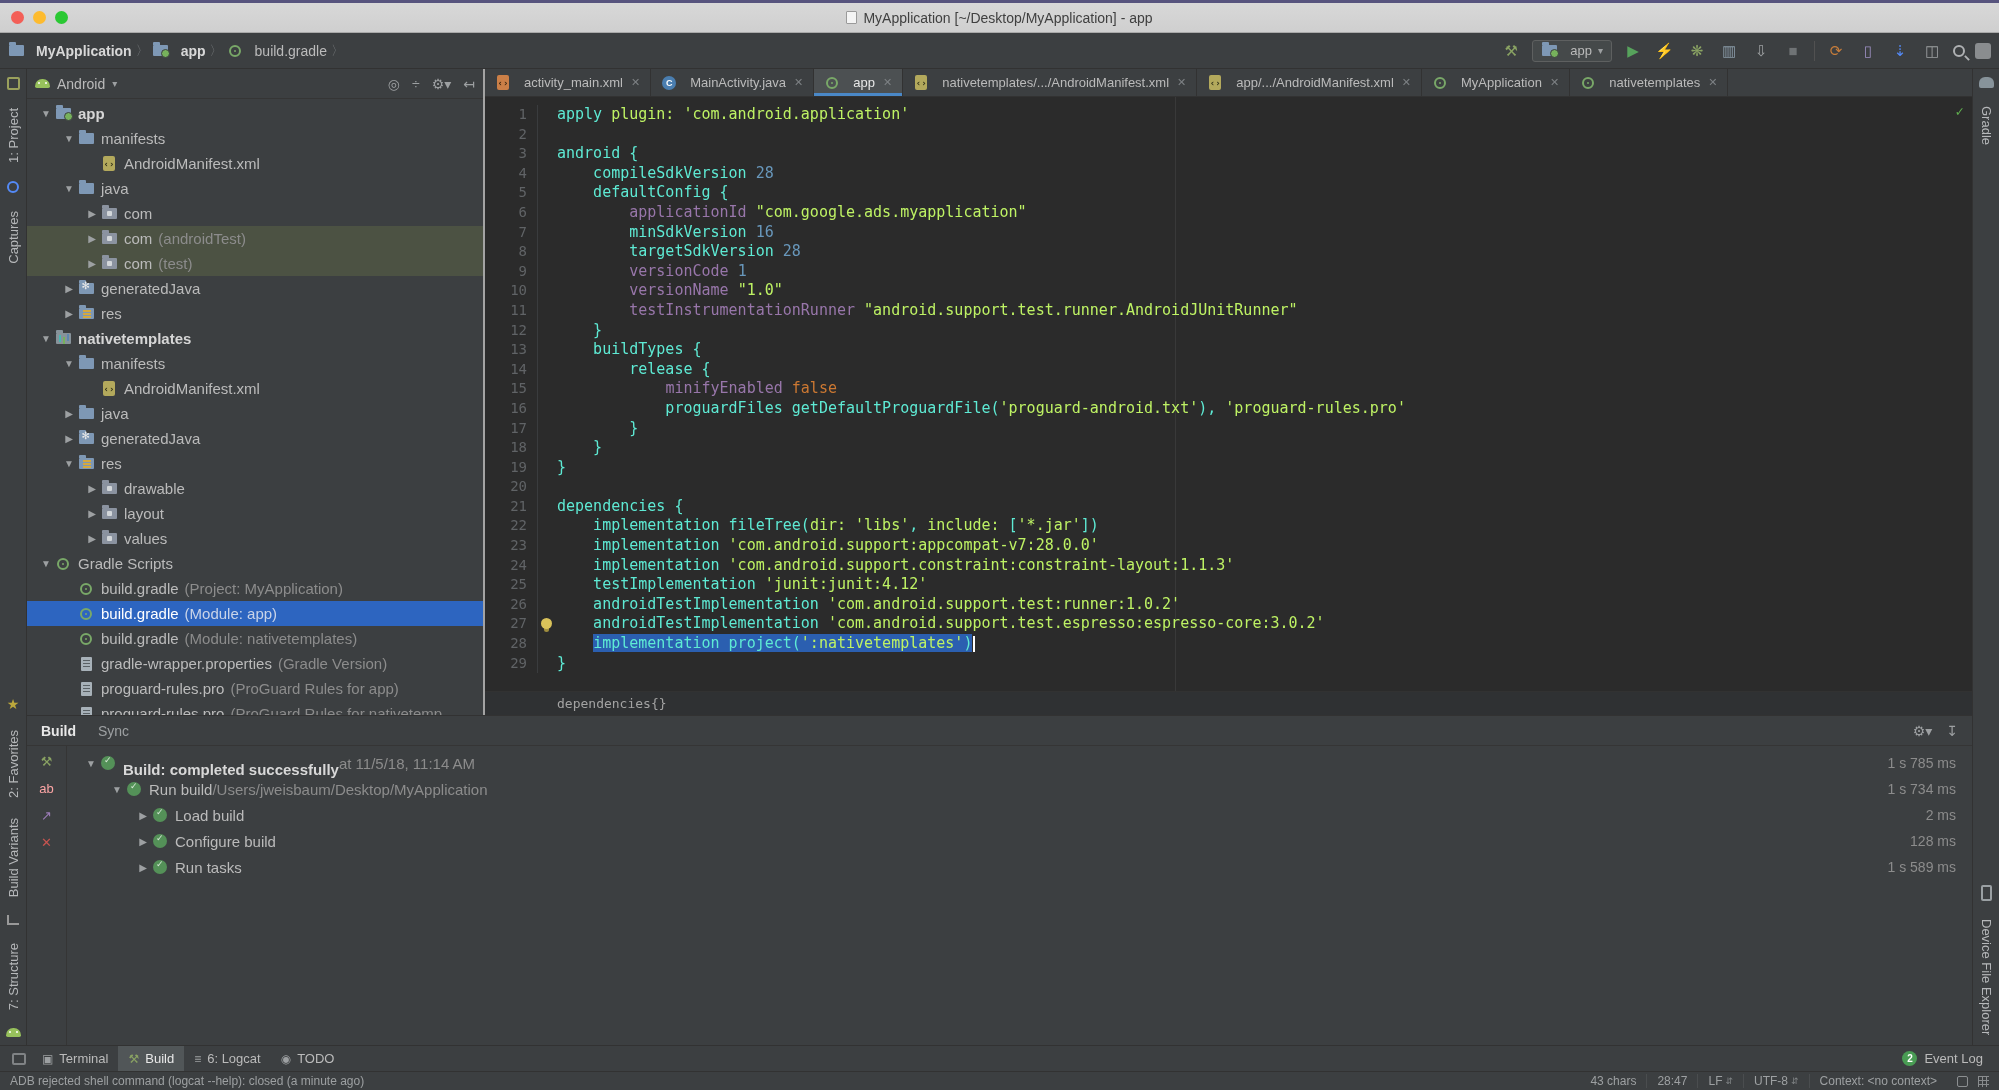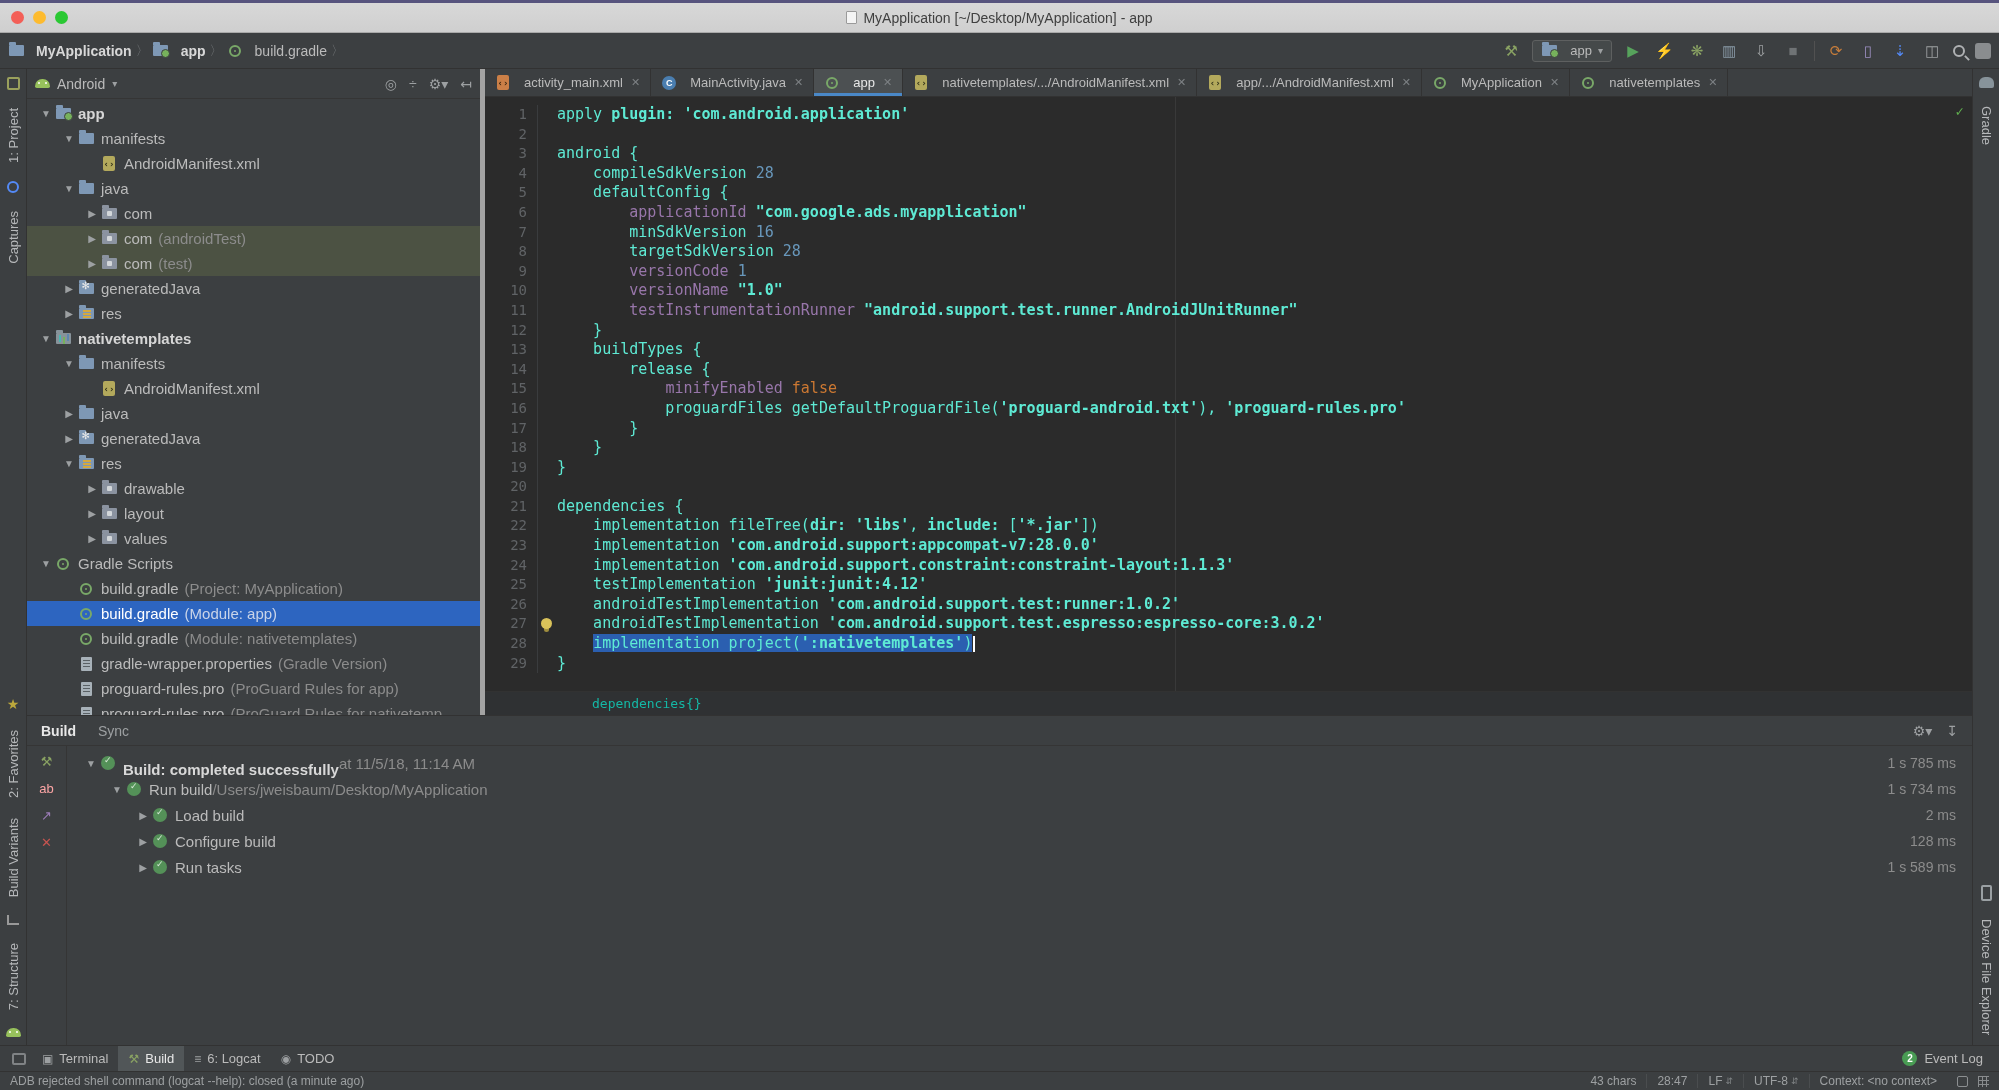--- a/index.html
+++ b/index.html
@@ -44,21 +44,21 @@
   .ic-struct { width:12px; height:10px; border-left:2px solid #999; border-bottom:2px solid #999; }
   .ic-droid { width:15px; height:9px; background:#97c15c; border-radius:8px 8px 2px 2px; position:relative;}
   .ic-droid::after { content:""; position:absolute; top:3px; left:3px; width:2px; height:2px; background:#fff; border-radius:50%; box-shadow:7px 0 0 #fff;}
   .ic-gradle-el { width:15px; height:11px; background:#87939a; border-radius:6px 6px 2px 2px; }
   .ic-device { width:11px; height:16px; border:2px solid #9aa0a3; border-radius:2px; }
 
   #center { flex:1; display:flex; flex-direction:column; min-width:0; }
   #upper { height:646px; display:flex; min-height:0; }
 
   
-  #ppanel { width:458px; background:#3c3f41; border-right:5px solid #a3a3a3; display:flex; flex-direction:column; }
+  #ppanel { width:458px; background:#3c3f41; border-right:2px solid #a3a3a3; display:flex; flex-direction:column; }
   #phead { height:30px; display:flex; align-items:center; padding:0 8px; gap:7px; color:#bbb; font-size:14px; border-bottom:1px solid #353535;}
   .ph-ic { color:#9da0a2; font-size:14px; margin-left:12px; cursor:default;}
   #ptree { flex:1; overflow:hidden; padding-top:2px; font-size:15px; color:#bbbbbb; }
   .trow { height:25px; display:flex; align-items:center; white-space:nowrap; cursor:default; }
   .trow .sfx { color:#8c8c8c; margin-left:6px; }
   .trow.sel { background:#2d65c0; color:#fff;} .trow.sel .sfx{ color:#c9d4e8;}
   .trow.band { background:#4c5243; }
   .trow.bold { font-weight:bold; color:#d6d6d6;}
   .tarrow { width:18px; text-align:center; font-size:10px; color:#9da0a2; flex:none;}
   .ticon { width:16px; height:16px; flex:none; margin-right:7px; display:flex; align-items:center; justify-content:center; position:relative;}
@@ -87,25 +87,25 @@
   .tab.sel::after { content:""; position:absolute; left:0; right:0; bottom:0; height:3px; background:#4a88c7; }
   .tab .x { color:#7d8184; font-size:11px; margin-left:2px; }
   #ed-wrap { flex:1; position:relative; overflow:hidden; font-family:"DejaVu Sans Mono",monospace; }
   #margin-guide { position:absolute; top:0; bottom:0; left:690px; width:1px; background:#393939; }
   #ok-check { position:absolute; top:6px; right:8px; color:#5fad4e; font-size:14px; }
   #lines { position:relative; padding-top:8px; }
   .cl { display:flex; height:19.6px; line-height:19.6px; font-size:15px; white-space:pre; position:relative;}
   .cl .ln { width:52px; flex:none; text-align:right; padding-right:10px; color:#606366; font-size:14px; }
   .cl .fold { width:16px; flex:none; border-left:1px solid #3a3c3e; }
   .cl .ct { padding-left:4px; }
-  .seg-d{color:#5eead4;} .seg-s{color:#5eead4;font-weight:bold;} .seg-n{color:#6897bb;} .seg-k{color:#cc7832;} .seg-p{color:#9876aa;}
+  .seg-d{color:#5eead4;} .seg-s{color:#bef264;} .seg-n{color:#6897bb;} .seg-k{color:#cc7832;} .seg-p{color:#9876aa;}
   .selspan { background:#2b5fb0; }
   .cursor { display:inline-block; width:2px; height:16px; background:#ffffff; vertical-align:middle; margin-left:1px;}
   .bulb { position:absolute; left:56px; top:4px; width:11px; height:11px; border-radius:50%; background:#d9c25a; box-shadow:0 6px 0 -3px #a08e3e;}
-  #ed-crumb { height:24px; border-top:1px solid #323232; background:#2f3133; color:#14b8a6; font:13px "DejaVu Sans Mono",monospace; display:flex; align-items:center; padding-left:107px; }
+  #ed-crumb { height:24px; border-top:1px solid #323232; background:#2f3133; color:#a3a3a3; font:13px "DejaVu Sans Mono",monospace; display:flex; align-items:center; padding-left:72px; }
 
   
   #bpanel { flex:1; background:#3c3f41; border-top:1px solid #323232; display:flex; flex-direction:column; min-height:0;}
   #bhead { height:30px; display:flex; align-items:center; gap:22px; padding:0 14px; border-bottom:1px solid #353535; font-size:14px; color:#9da0a2;}
   #bhead .btab.sel { color:#e8e8e8; font-weight:bold; }
   #bhead-right { margin-left:auto; display:flex; gap:14px; color:#9da0a2; font-size:14px;}
   #bbody { flex:1; display:flex; min-height:0;}
   #btools { width:40px; border-right:1px solid #353535; display:flex; flex-direction:column; align-items:center; padding-top:8px; gap:12px;}
   .bt-ic { font-size:13px; cursor:default;}
   #btree { flex:1; padding-top:4px; font-size:15px; color:#bbbbbb; position:relative;}

